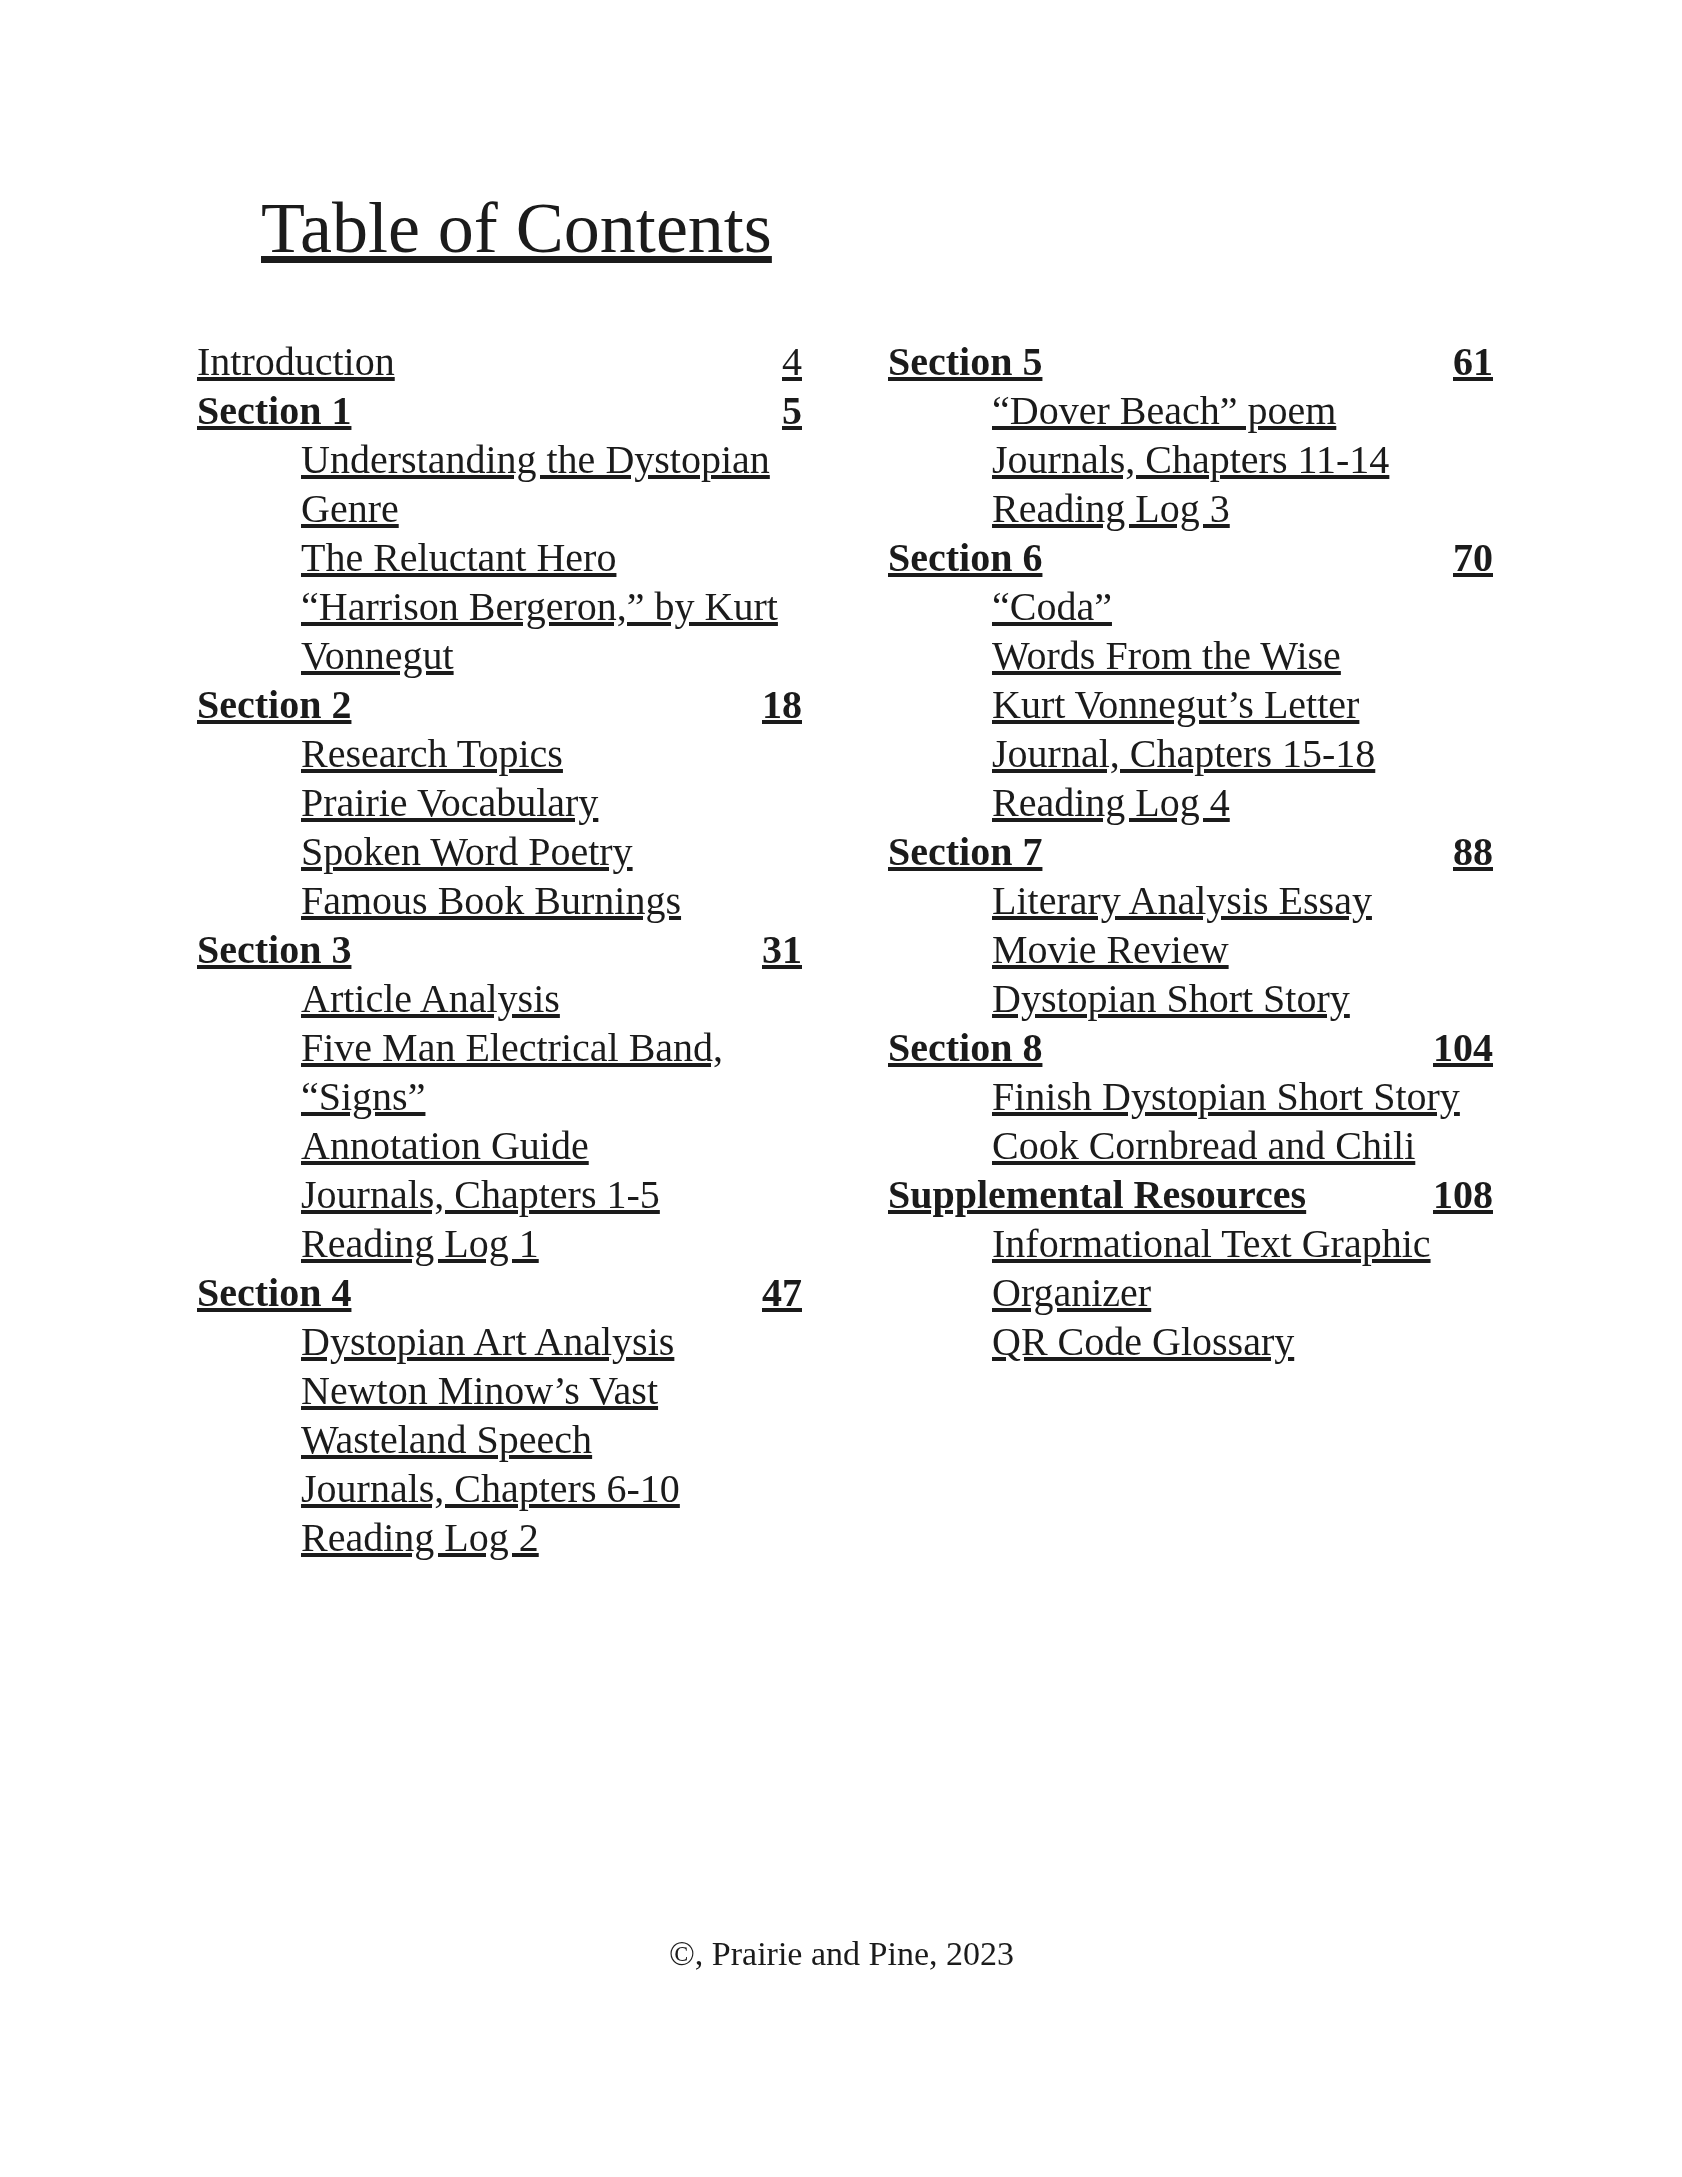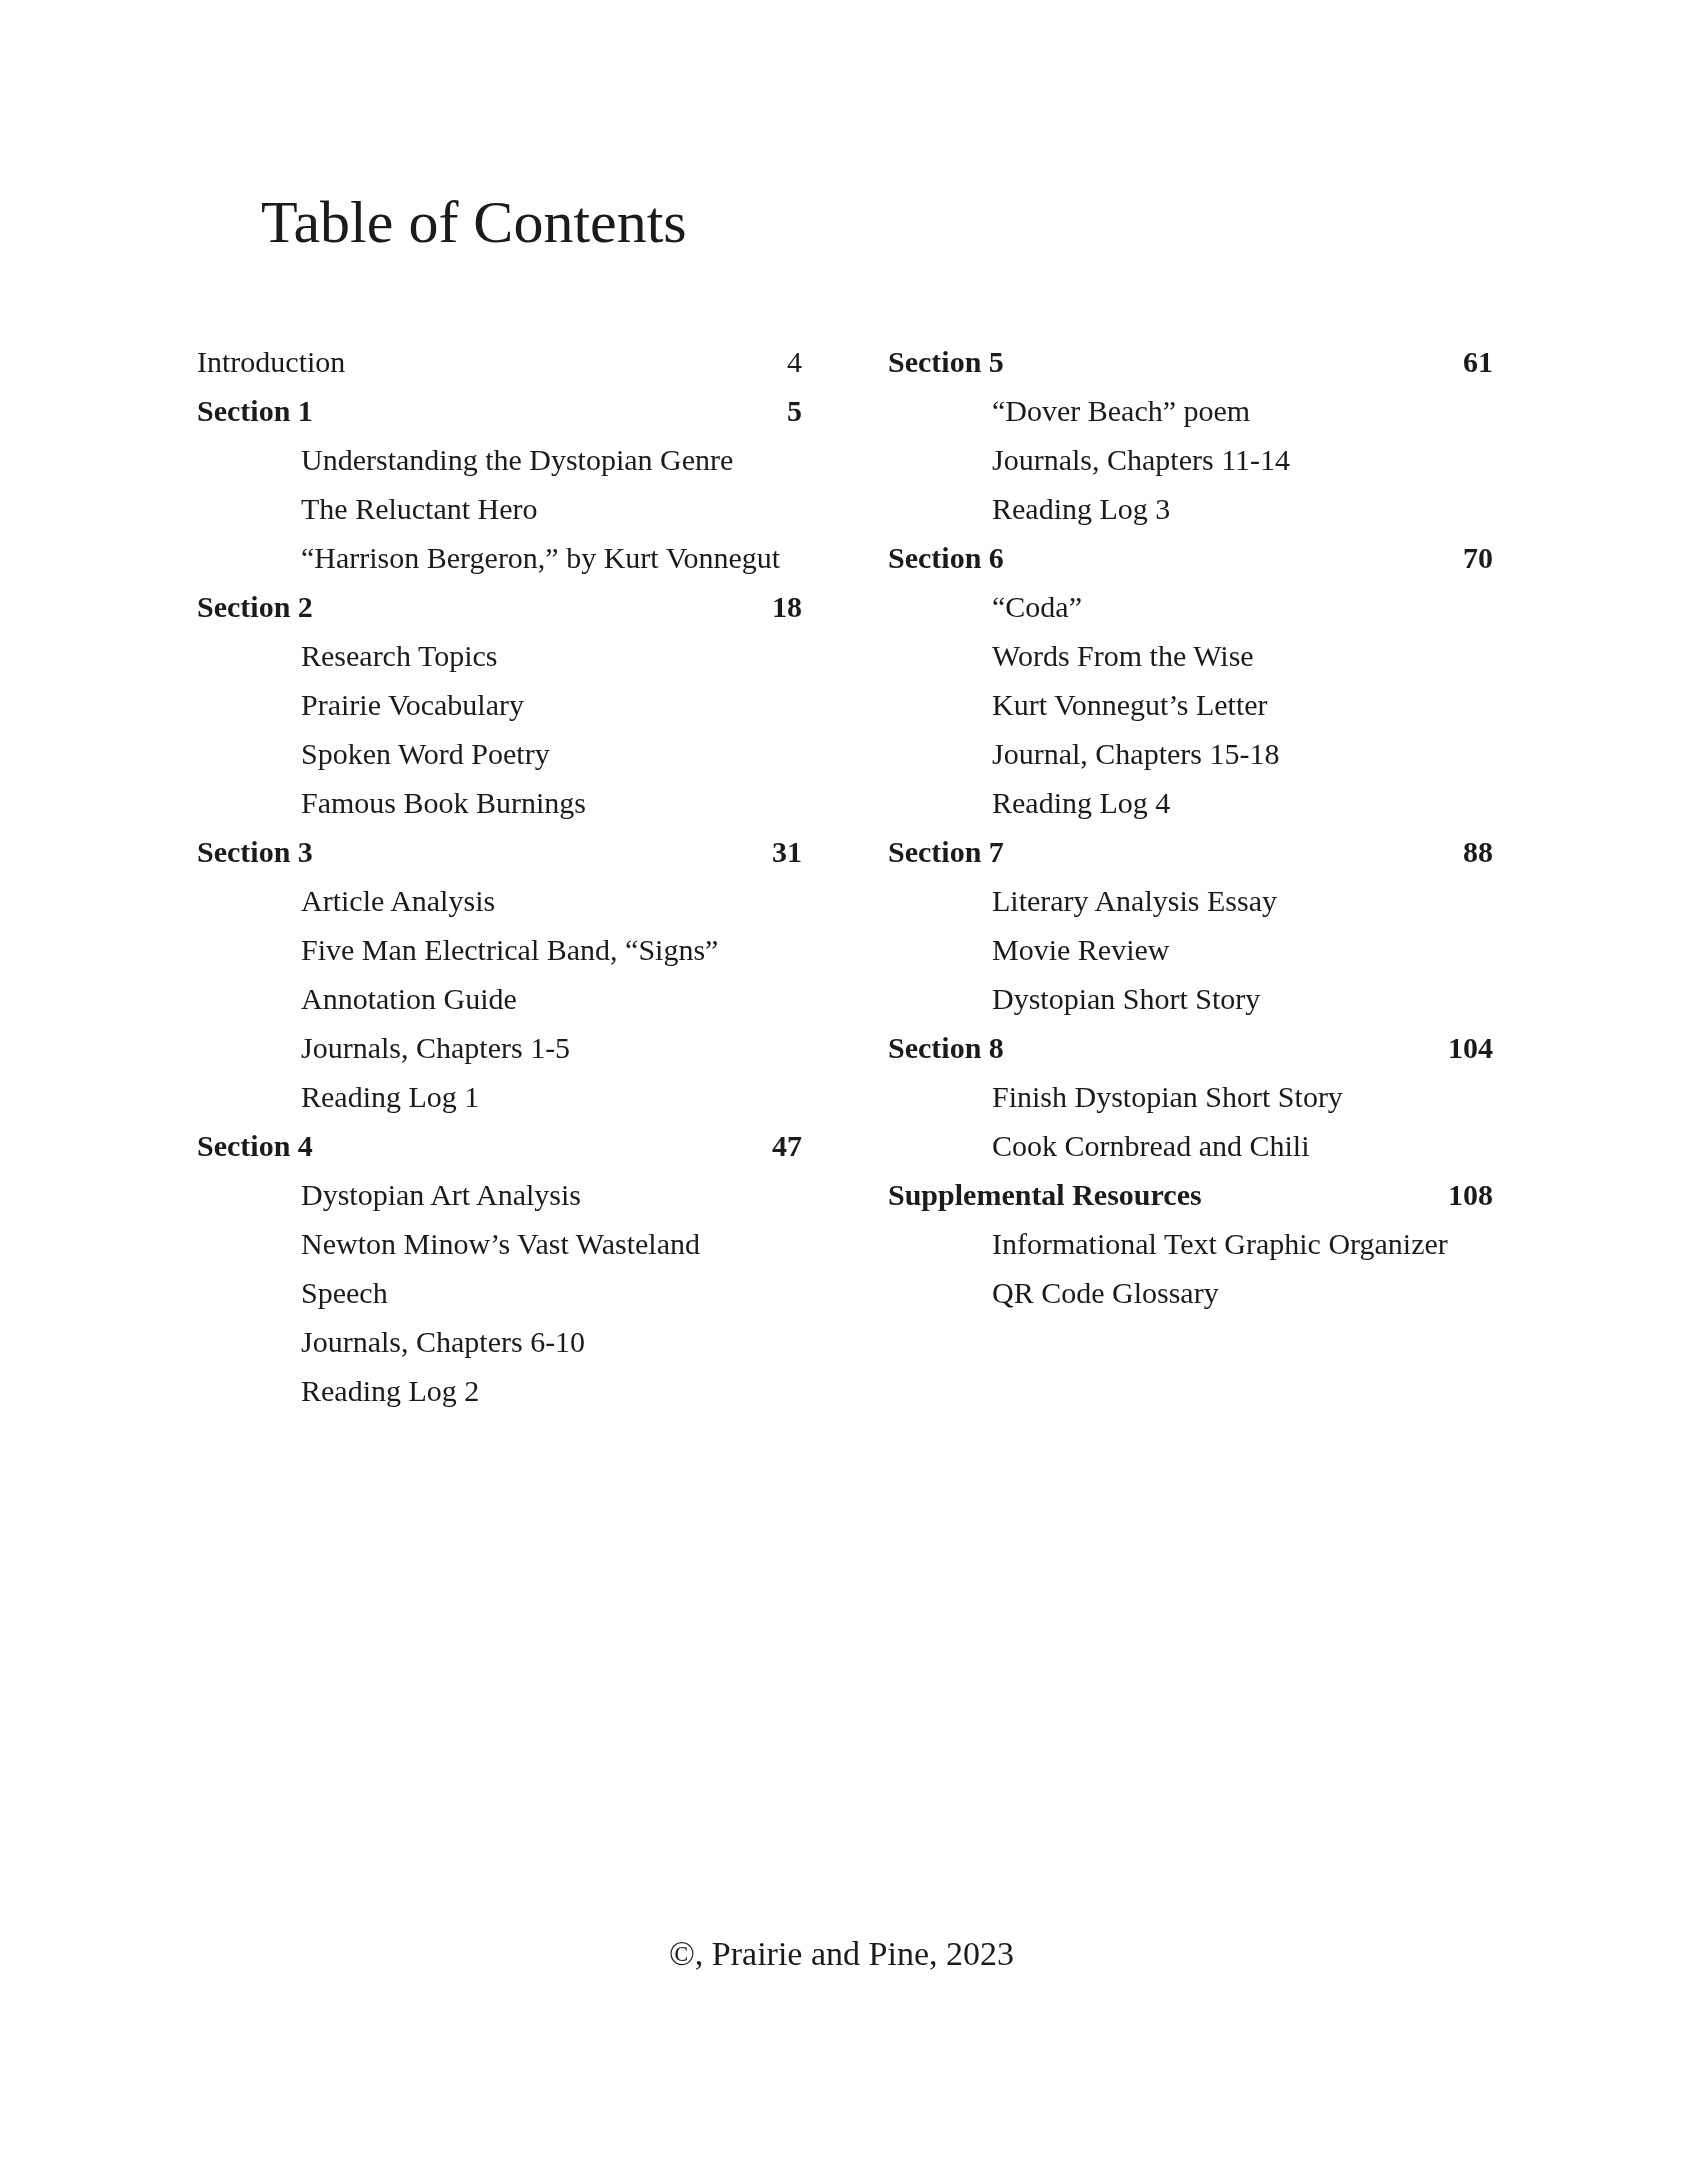--- a/index.html
+++ b/index.html
@@ -13,43 +13,45 @@
     background: #ffffff;
     color: #1b1b1b;
     font-family: "Liberation Serif", "DejaVu Serif", serif;
     overflow: hidden;
   }
   .title {
     position: absolute;
     left: 261px;
     top: 192px;
     margin: 0;
-    font-size: 60px;
+    font-size: 72px;
     font-weight: normal;
     line-height: 1;
     white-space: nowrap;
+    text-decoration: underline;
   }
   .columns {
     position: absolute;
     left: 197px;
     top: 337px;
     width: 1297px;
     display: flex;
     gap: 86px;
   }
   .toc-col {
     width: 605px;
     flex: 0 0 605px;
   }
   .toc-row {
     display: flex;
     align-items: baseline;
-    font-size: 30px;
+    font-size: 40px;
     line-height: 49px;
     min-height: 49px;
+    text-decoration: underline;
   }
   .toc-row.bold {
     font-weight: bold;
   }
   .toc-row.sub {
     padding-left: 104px;
     padding-right: 17.3px;
   }
   .toc-label {
     display: block;

